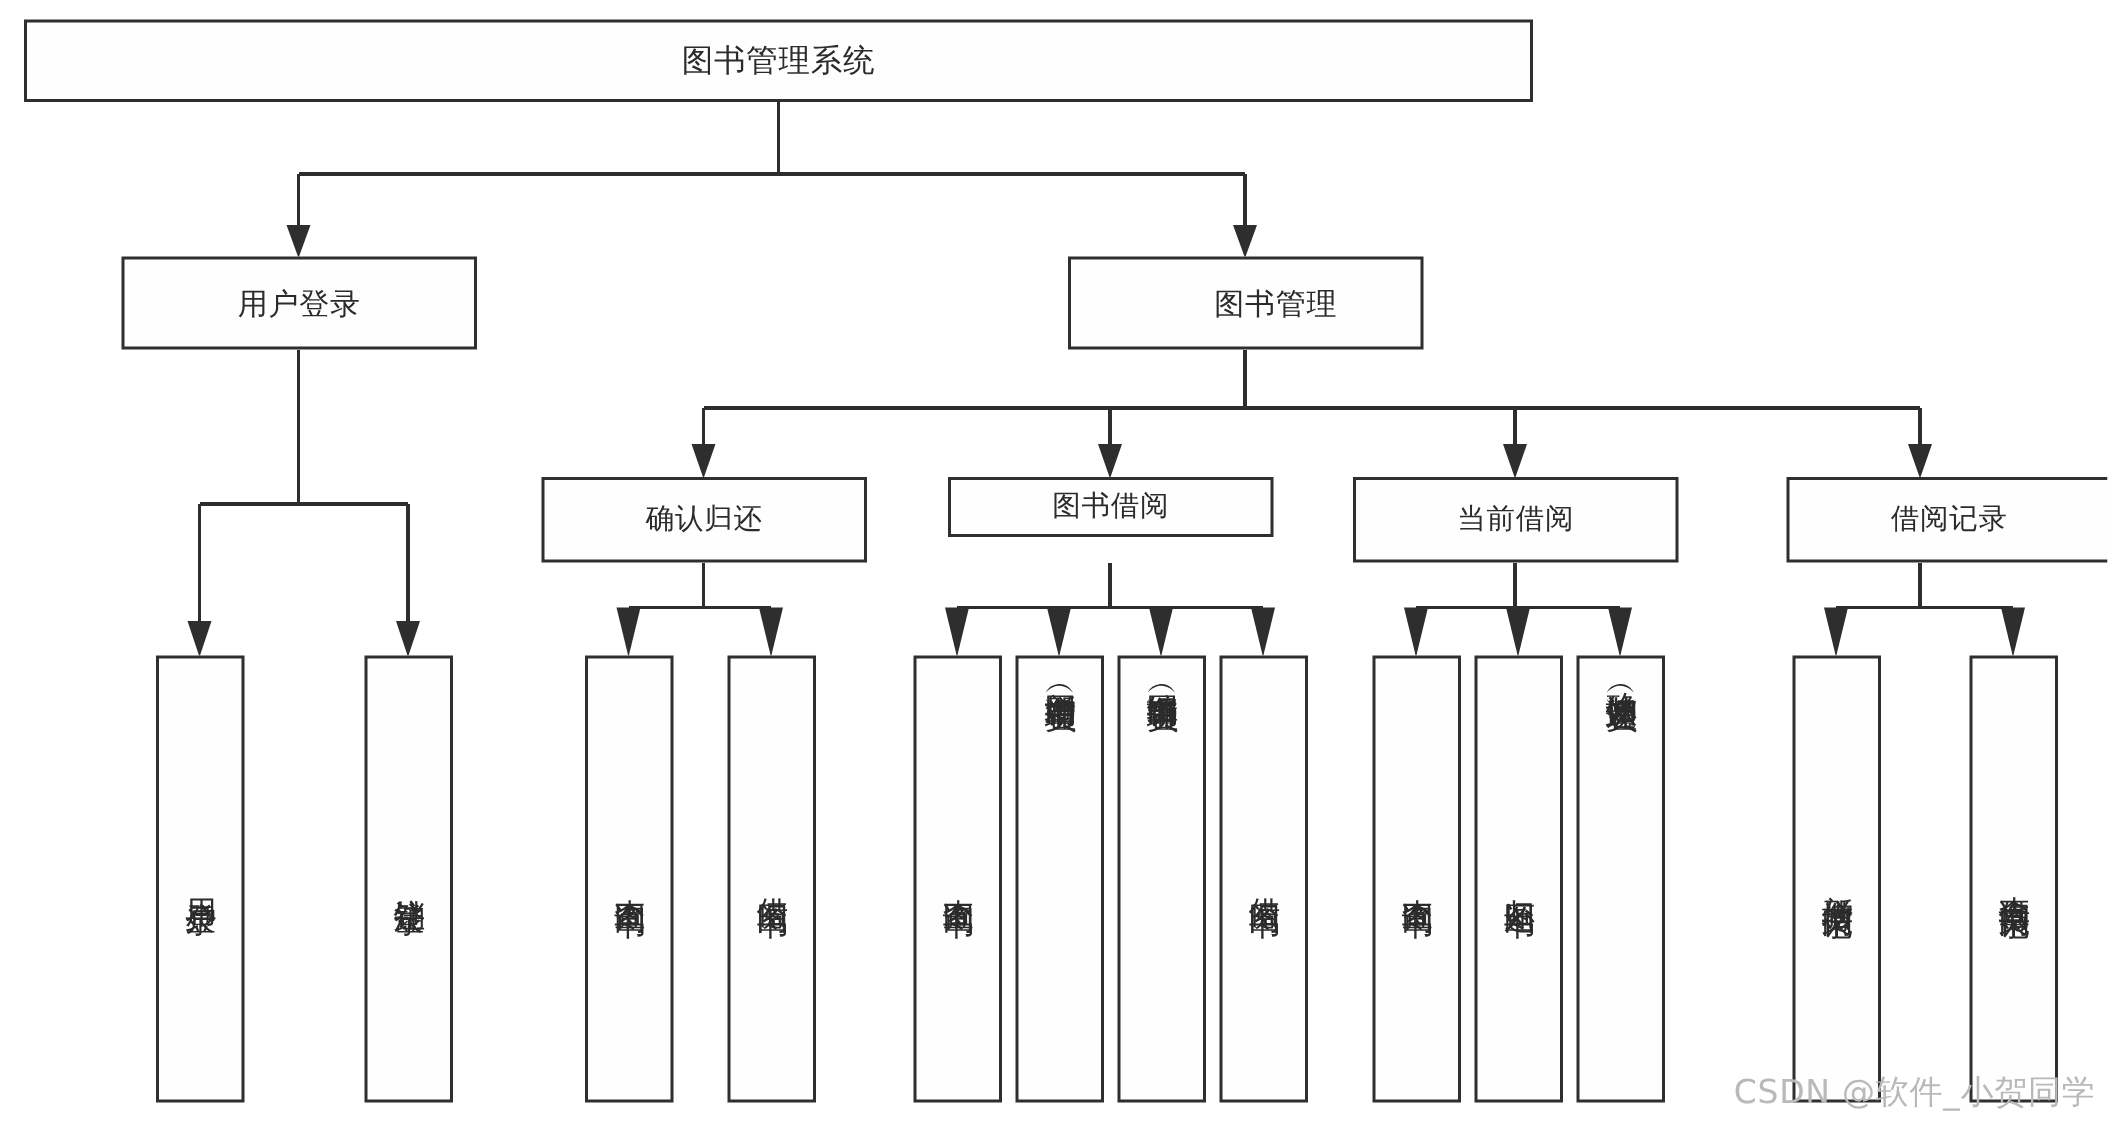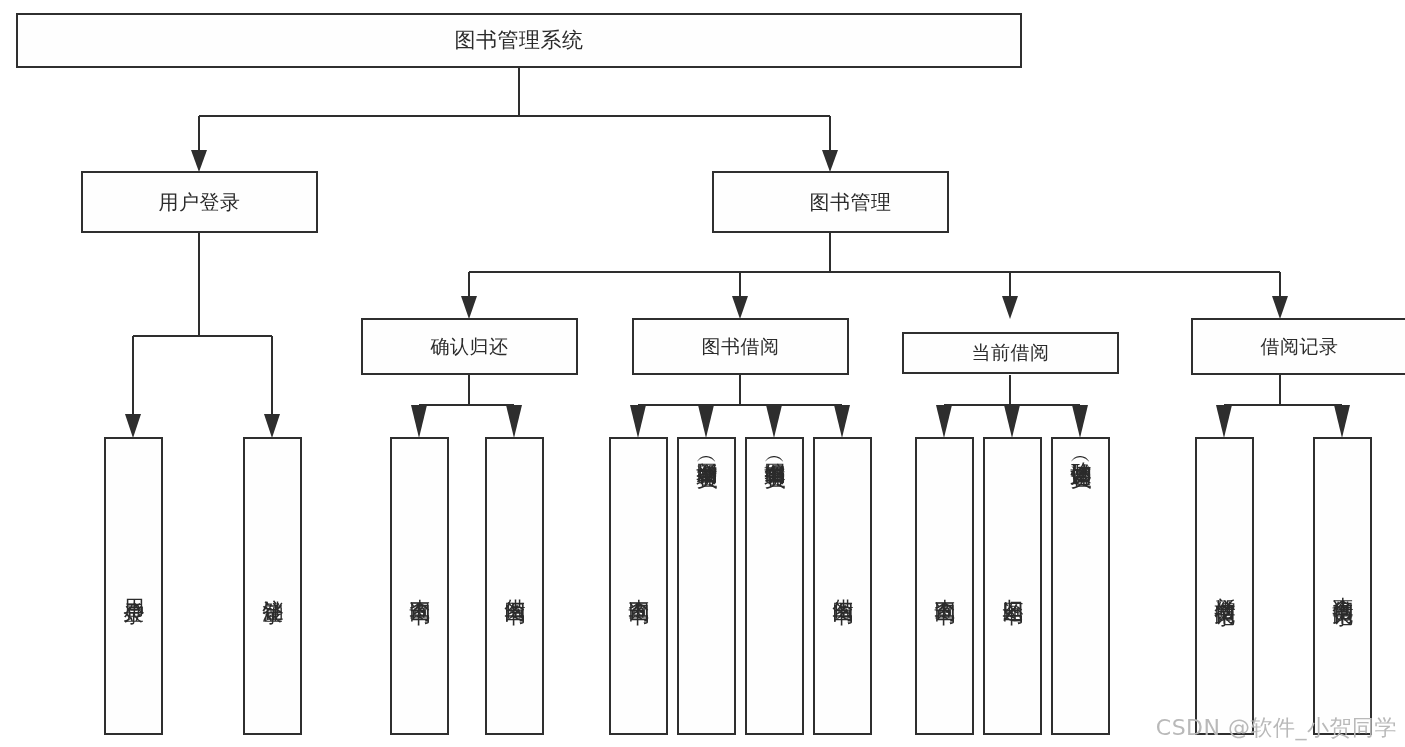--- a/index.html
+++ b/index.html
@@ -145,23 +145,23 @@
   </svg>
 
   <div class="node root" style="left:16px;  top:13px;  width:1006px; height:55px;">图书管理系统</div>
 
   <div class="node lvl2" style="left:81px;  top:171px; width:237px;  height:62px;">用户登录</div>
 
   <div class="node lvl2" style="left:712px; top:171px; width:237px;  height:62px;padding-left:40px;">图书管理</div>
 
   <div class="node lvl3" style="left:361px; top:318px; width:217px;  height:57px;">确认归还</div>
 
-  <div class="node lvl3" style="left:632px; top:318px; width:217px;  height:57px;">图书借阅</div>
+  <div class="node lvl3" style="left:632px; top:318px; width:217px;  height:40px;">图书借阅</div>
 
-  <div class="node lvl3" style="left:902px; top:332px; width:217px;  height:42px;">当前借阅</div>
+  <div class="node lvl3" style="left:902px; top:318px; width:217px;  height:57px;">当前借阅</div>
 
   <div class="node lvl3" style="left:1172px;top:318px; width:217px;  height:57px;margin-left:19px;">借阅记录</div>
 
   <div class="node leaf" style="left:104px; top:437px; width:59px; height:298px;">用户登录</div>
   <div class="node leaf" style="left:243px; top:437px; width:59px; height:298px;">注销登录</div>
 
   <div class="node leaf" style="left:390px; top:437px; width:59px; height:298px;">查询图书</div>
   <div class="node leaf" style="left:485px; top:437px; width:59px; height:298px;">借阅图书</div>
 
   <div class="node leaf" style="left:609px; top:437px; width:59px; height:298px;">查询图书</div>

